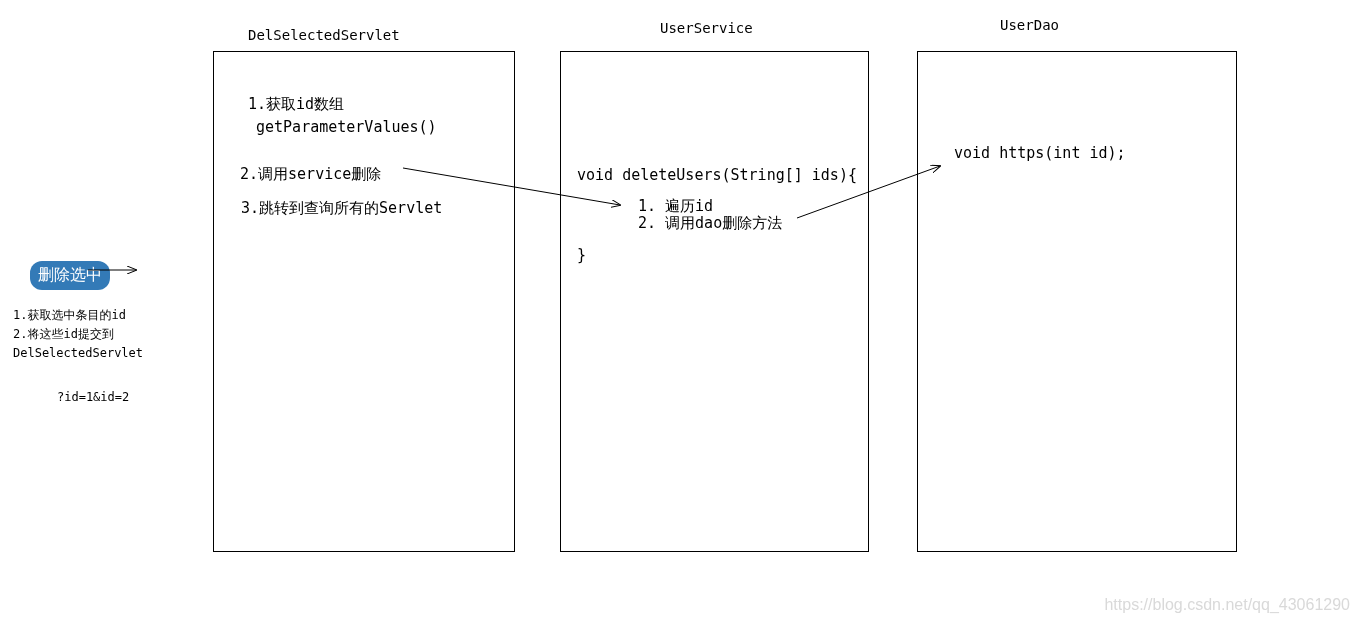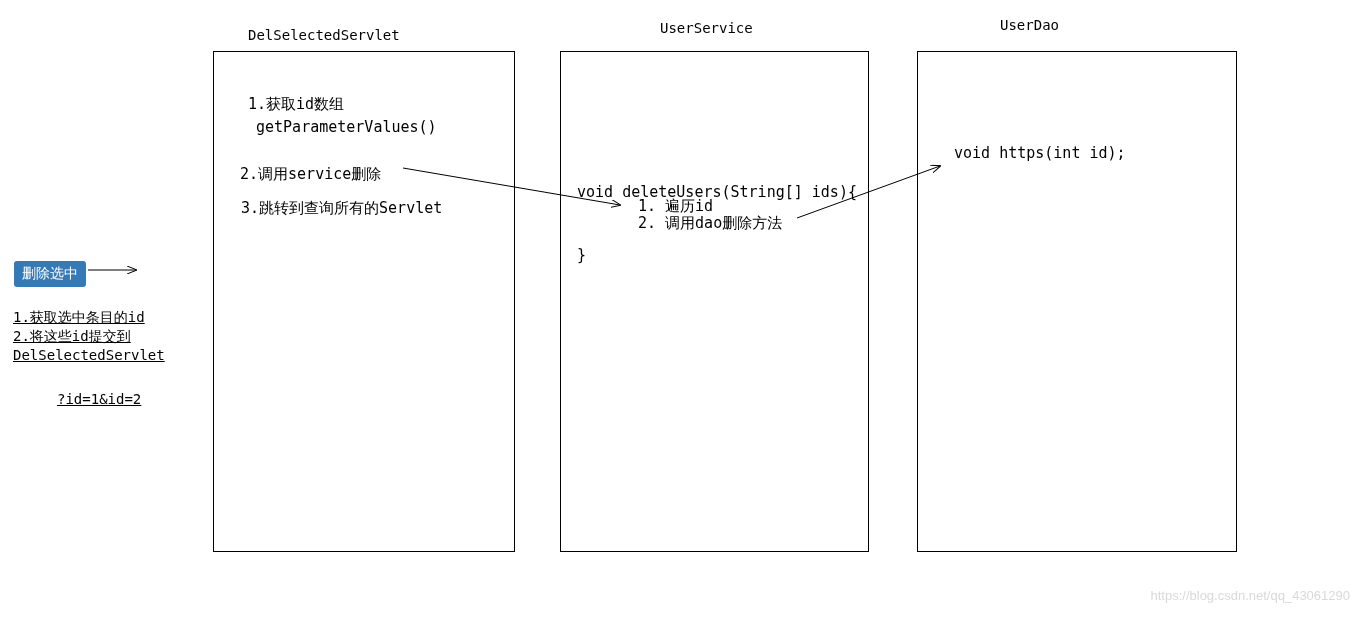--- a/index.html
+++ b/index.html
@@ -27,39 +27,39 @@
   .box-content {
     position: absolute;
     font-size: 15px;
     white-space: pre;
     line-height: 1.6;
   }
   .btn {
     position: absolute;
     background: #337ab7;
     color: #fff;
-    font-size: 14px;
+    font-size: 16px;
     font-family: sans-serif;
     padding: 4px 8px;
-    border-radius: 3px;
+    border-radius: 12px;
+    margin-left: 16px;
   }
   .side-text {
     position: absolute;
-    font-size: 14px;
+    font-size: 12px;
     white-space: pre;
     line-height: 1.45;
-    text-decoration: underline;
   }
   .watermark {
     position: absolute;
     right: 10px;
-    bottom: 17px;
+    bottom: 6px;
     color: #d9d9d9;
     font-family: Arial, sans-serif;
-    font-size: 13px;
+    font-size: 16px;
   }
   svg.arrows {
     position: absolute;
     left: 0;
     top: 0;
     width: 1360px;
     height: 620px;
     pointer-events: none;
   }
 </style>
@@ -70,21 +70,21 @@
 <div class="title" style="left:612px; top:20px;margin-left:48px;">UserService</div>
 <div class="title" style="left:1000px; top:17px;">UserDao</div>
 
 <div class="box" style="left:213px; top:51px; width:300px; height:499px;"></div>
 <div class="box-content" style="left:248px; top:92px;">1.获取id数组</div>
 <div class="box-content" style="left:256px; top:115px;">getParameterValues()</div>
 <div class="box-content" style="left:240px; top:162px;">2.调用service删除</div>
 <div class="box-content" style="left:241px; top:196px;">3.跳转到查询所有的Servlet</div>
 
 <div class="box" style="left:560px; top:51px; width:307px; height:499px;"></div>
-<div class="box-content" style="left:577px; top:163px;margin-top:17px;">void deleteUsers(String[] ids){</div>
+<div class="box-content" style="left:577px; top:163px;">void deleteUsers(String[] ids){</div>
 <div class="box-content" style="left:638px; top:194px;">1. 遍历id</div>
 <div class="box-content" style="left:638px; top:211px;text-align:center;">2. 调用dao删除方法</div>
 <div class="box-content" style="left:577px; top:243px;">}</div>
 
 <div class="box" style="left:917px; top:51px; width:318px; height:499px;"></div>
 <div class="box-content" style="left:954px; top:141px;">void https(int id);</div>
 
 <div class="btn" style="left:14px; top:261px;">删除选中</div>
 
 <div class="side-text" style="left:13px; top:307px;">1.获取选中条目的id</div>

